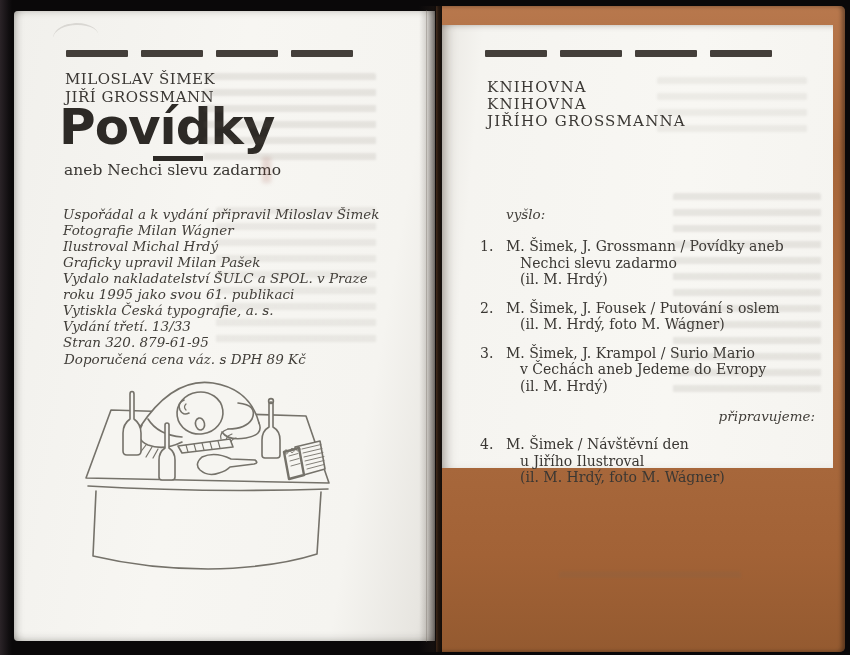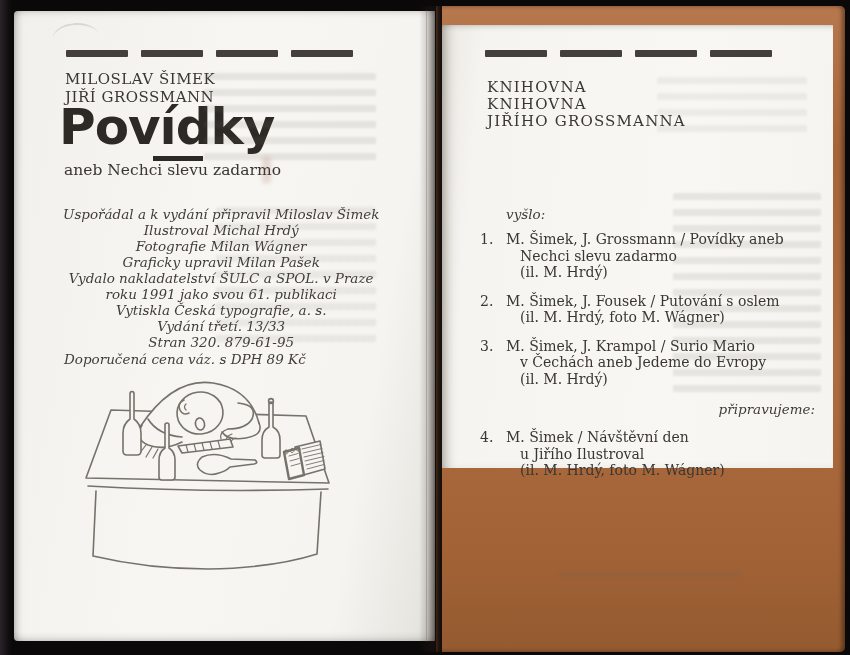--- a/index.html
+++ b/index.html
@@ -45,28 +45,28 @@
   .rule-left{left:52px;top:39px;}
   .rule-right{left:44px;top:25px;}
   
   .authors{position:absolute;left:51px;top:60px;font-size:15px;line-height:17.5px;
     letter-spacing:.5px;color:#3a3733;white-space:nowrap;}
   .title{position:absolute;left:45px;top:88px;font-family:"DejaVu Sans",sans-serif;
     font-weight:bold;font-size:50px;line-height:1.15;letter-spacing:-1px;color:#2d2a26;}
   .title-underline{position:absolute;left:139px;top:145px;width:50px;height:5px;background:#2d2a26;}
   .subtitle{position:absolute;left:50px;top:150px;font-size:15.5px;color:#3a3733;}
   .imprint{position:absolute;left:49px;top:195px;font-style:italic;font-size:13.5px;
-    line-height:16px;color:#403d38;white-space:nowrap;text-align:center;}
+    line-height:16px;color:#403d38;white-space:nowrap;}
   .price{position:absolute;left:50px;top:340px;font-style:italic;font-size:13.5px;color:#403d38;}
   .illustration{position:absolute;left:64px;top:368px;width:262px;height:202px;}
   
   .heading{position:absolute;left:46px;top:54px;font-size:15px;line-height:17px;
     letter-spacing:1.2px;color:#3a3733;white-space:nowrap;}
   .catalog{position:absolute;left:39px;top:181px;width:335px;font-size:14px;color:#3a3733;}
-  .cat-label{font-style:italic;font-size:13.5px;margin:0 0 9px 26px;color:#403d38;}
+  .cat-label{font-style:italic;font-size:13.5px;margin:0 0 16px 26px;color:#403d38;}
   .cat-label.second{margin:14px 0 12px 26px;text-align:right;}
   .list-item{display:flex;margin-bottom:12px;line-height:16.5px;}
   .list-item .num{width:26px;flex:none;}
   .item-lines div + div{margin-left:14px;}
   
   .ghost{position:absolute;pointer-events:none;border-radius:2px;
     background:repeating-linear-gradient(180deg,rgba(112,105,94,.12) 0 7px,rgba(112,105,94,0) 7px 16px);
     filter:blur(1.3px);}
   .ghost-a{left:190px;top:62px;width:172px;height:92px;}
   .ghost-b{left:202px;top:196px;width:160px;height:138px;opacity:.8;}
@@ -94,25 +94,25 @@
     <div>MILOSLAV ŠIMEK</div>
     <div>JIŘÍ GROSSMANN</div>
   </div>
 
   <div class="title">Povídky</div>
   <div class="title-underline"></div>
   <div class="subtitle">aneb Nechci slevu zadarmo</div>
 
   <div class="imprint">
     <div>Uspořádal a k vydání připravil Miloslav Šimek</div>
+    <div>Fotografie Milan Wágner</div>
     <div>Ilustroval Michal Hrdý</div>
-    <div>Fotografie Milan Wágner</div>
     <div>Graficky upravil Milan Pašek</div>
     <div>Vydalo nakladatelství ŠULC a SPOL. v Praze</div>
-    <div>roku 1991 jako svou 61. publikaci</div>
+    <div>roku 1995 jako svou 61. publikaci</div>
     <div>Vytiskla Česká typografie, a. s.</div>
     <div>Vydání třetí. 13/33</div>
     <div>Stran 320. 879-61-95</div>
   </div>
 
   <div class="price">Doporučená cena váz. s DPH 89 Kč</div>
 
   <svg class="illustration" viewBox="0 0 262 202">
     <g fill="none" stroke="#75726a" stroke-width="1.6" stroke-linecap="round" stroke-linejoin="round">
 

